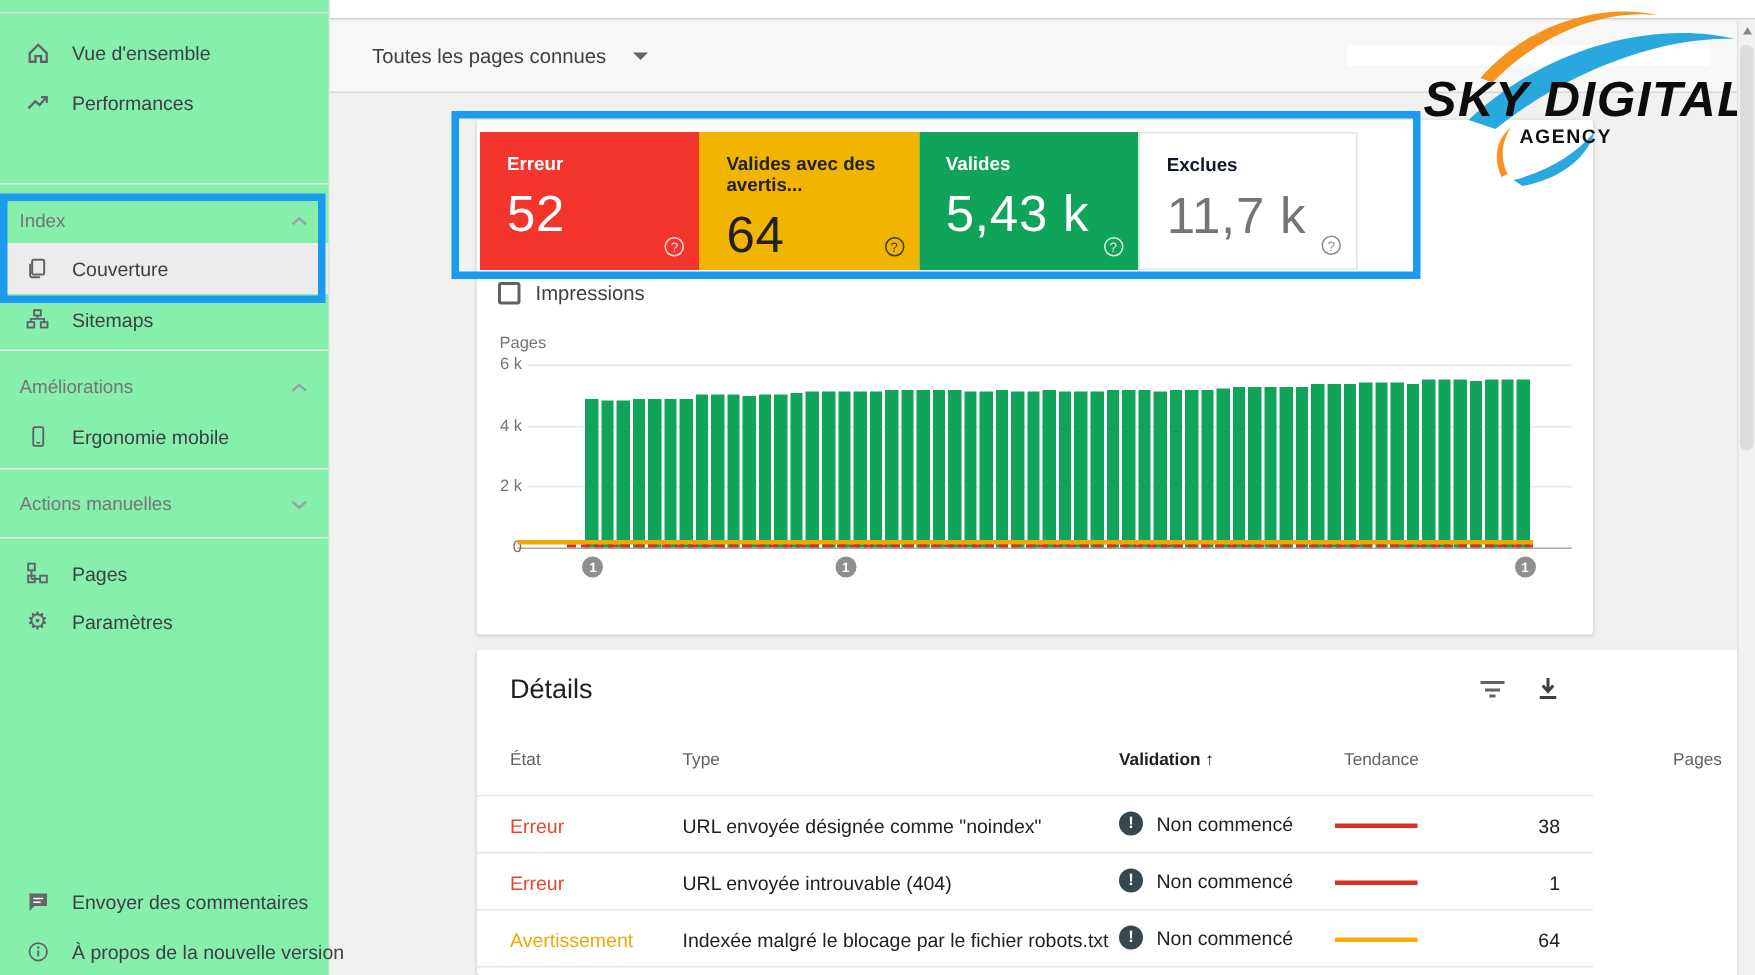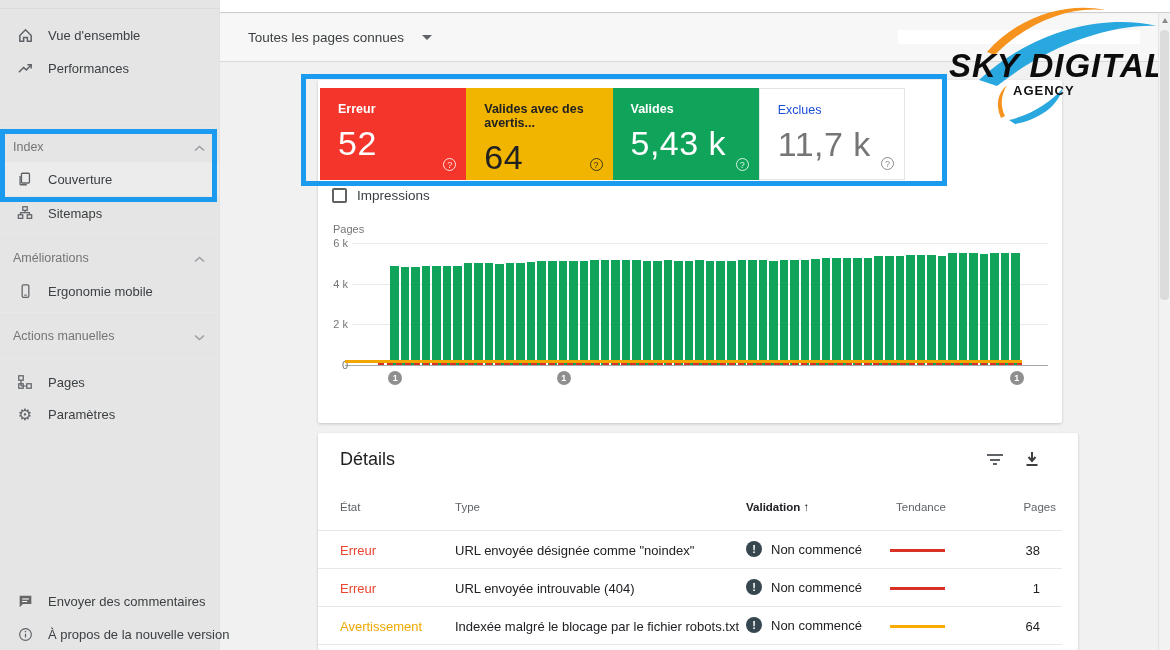--- a/index.html
+++ b/index.html
@@ -1,21 +1,21 @@
 <!DOCTYPE html>
 <html><head>
 <meta charset="utf-8">
 <style>
   * { margin:0; padding:0; box-sizing:border-box; }
   html,body { width:1170px; height:650px; overflow:hidden; background:#fff;
     font-family:"Liberation Sans","DejaVu Sans",sans-serif; }
   .screen { position:relative; width:1170px; height:650px; overflow:hidden; background:#fff; }
 
   
-  .sidebar { position:absolute; left:0; top:0; width:220px; height:650px; background:#e5e5e5;
+  .sidebar { position:absolute; left:0; top:0; width:220px; height:650px; background:#86efac;
     border-right:1px solid #e2e2e2; z-index:5; }
   .sb-topline { position:absolute; left:0; top:8px; width:220px; height:1px; background:#dcdcdc; }
   .sb-item { position:absolute; left:0; width:219px; height:34px; display:flex; align-items:center;
     padding-left:16px; cursor:pointer; }
   .sb-item .ic { width:18px; height:18px; display:flex; align-items:center; justify-content:center;
     color:#5f6368; flex:0 0 18px; }
   .sb-item .lbl { margin-left:14px; font-size:13px; color:#3c4043; white-space:nowrap; }
   .sb-item.sel { background:#ececec; }
   .sb-section { position:absolute; left:0; width:219px; height:26px; display:flex; align-items:center;
     padding:0 14px 0 13px; cursor:pointer; }
@@ -30,21 +30,21 @@
   .topstrip { position:absolute; left:0; top:0; width:950px; height:13px; background:#fff;
     border-bottom:1px solid #cfcfcf; }
   .filterbar { position:absolute; left:0; top:14px; width:938px; height:48px; background:#f7f7f7;
     border-bottom:1px solid #d9d9d9; display:flex; align-items:center; padding-left:28px; }
   .filterbar .ftext { font-size:13.5px; color:#3c4043; }
   .caret-down { width:0; height:0; border-left:5px solid transparent; border-right:5px solid transparent;
     border-top:5px solid #5f6368; margin-left:18px; }
 
   .panel { position:absolute; background:#fff; box-shadow:0 1px 3px rgba(0,0,0,.18); border-radius:2px; }
   .panel1 { left:98px; top:80px; width:744px; height:343px; }
-  .panel2 { left:98px; top:433px; width:760px; height:217px; }
+  .panel2 { left:98px; top:433px; width:852px; height:217px; }
 
   
   .cards { position:absolute; left:2px; top:8px; width:585px; height:92px; display:flex; }
   .card { width:146.25px; height:92px; position:relative; padding:14px 0 0 18px; cursor:pointer; }
   .card .clabel { font-size:12.5px; font-weight:bold; }
   .card .cvalue { font-size:34px; margin-top:8px; letter-spacing:.5px; }
   .card .help { position:absolute; right:10px; bottom:9px; width:13px; height:13px; border:1px solid currentColor;
     border-radius:50%; font-size:9px; line-height:12px; text-align:center; opacity:.85; }
   .card.exclues { border:1px solid #e4e4e4; background:#fff; }
   .cards-bluebox { position:absolute; left:81px; top:74px; width:646px; height:112px;
@@ -235,21 +235,21 @@
           <div class="clabel" style="color: rgb(33, 33, 33);">Valides avec des avertis...</div>
           <div class="cvalue" style="color: rgb(33, 33, 33);">64</div>
           <span class="help" style="color: rgb(33, 33, 33);">?</span>
         </div>
         <div class="card" style="background: rgb(16, 164, 90);">
           <div class="clabel" style="color: rgb(255, 255, 255);">Valides</div>
           <div class="cvalue" style="color: rgb(255, 255, 255);">5,43 k</div>
           <span class="help" style="color: rgb(255, 255, 255);">?</span>
         </div>
         <div class="card exclues">
-          <div class="clabel" style="font-weight: normal; color: #1d4ed8;">Exclues</div>
+          <div class="clabel" style="font-weight: bold; color: #0f172a;">Exclues</div>
           <div class="cvalue" style="color: rgb(117, 117, 117);">11,7 k</div>
           <span class="help" style="color: rgb(117, 117, 117);">?</span>
         </div>
       </div>
 
       <span class="imp-box"></span>
       <span class="imp-lbl">Impressions</span>
 
       <div class="ylab-pages">Pages</div>
 

